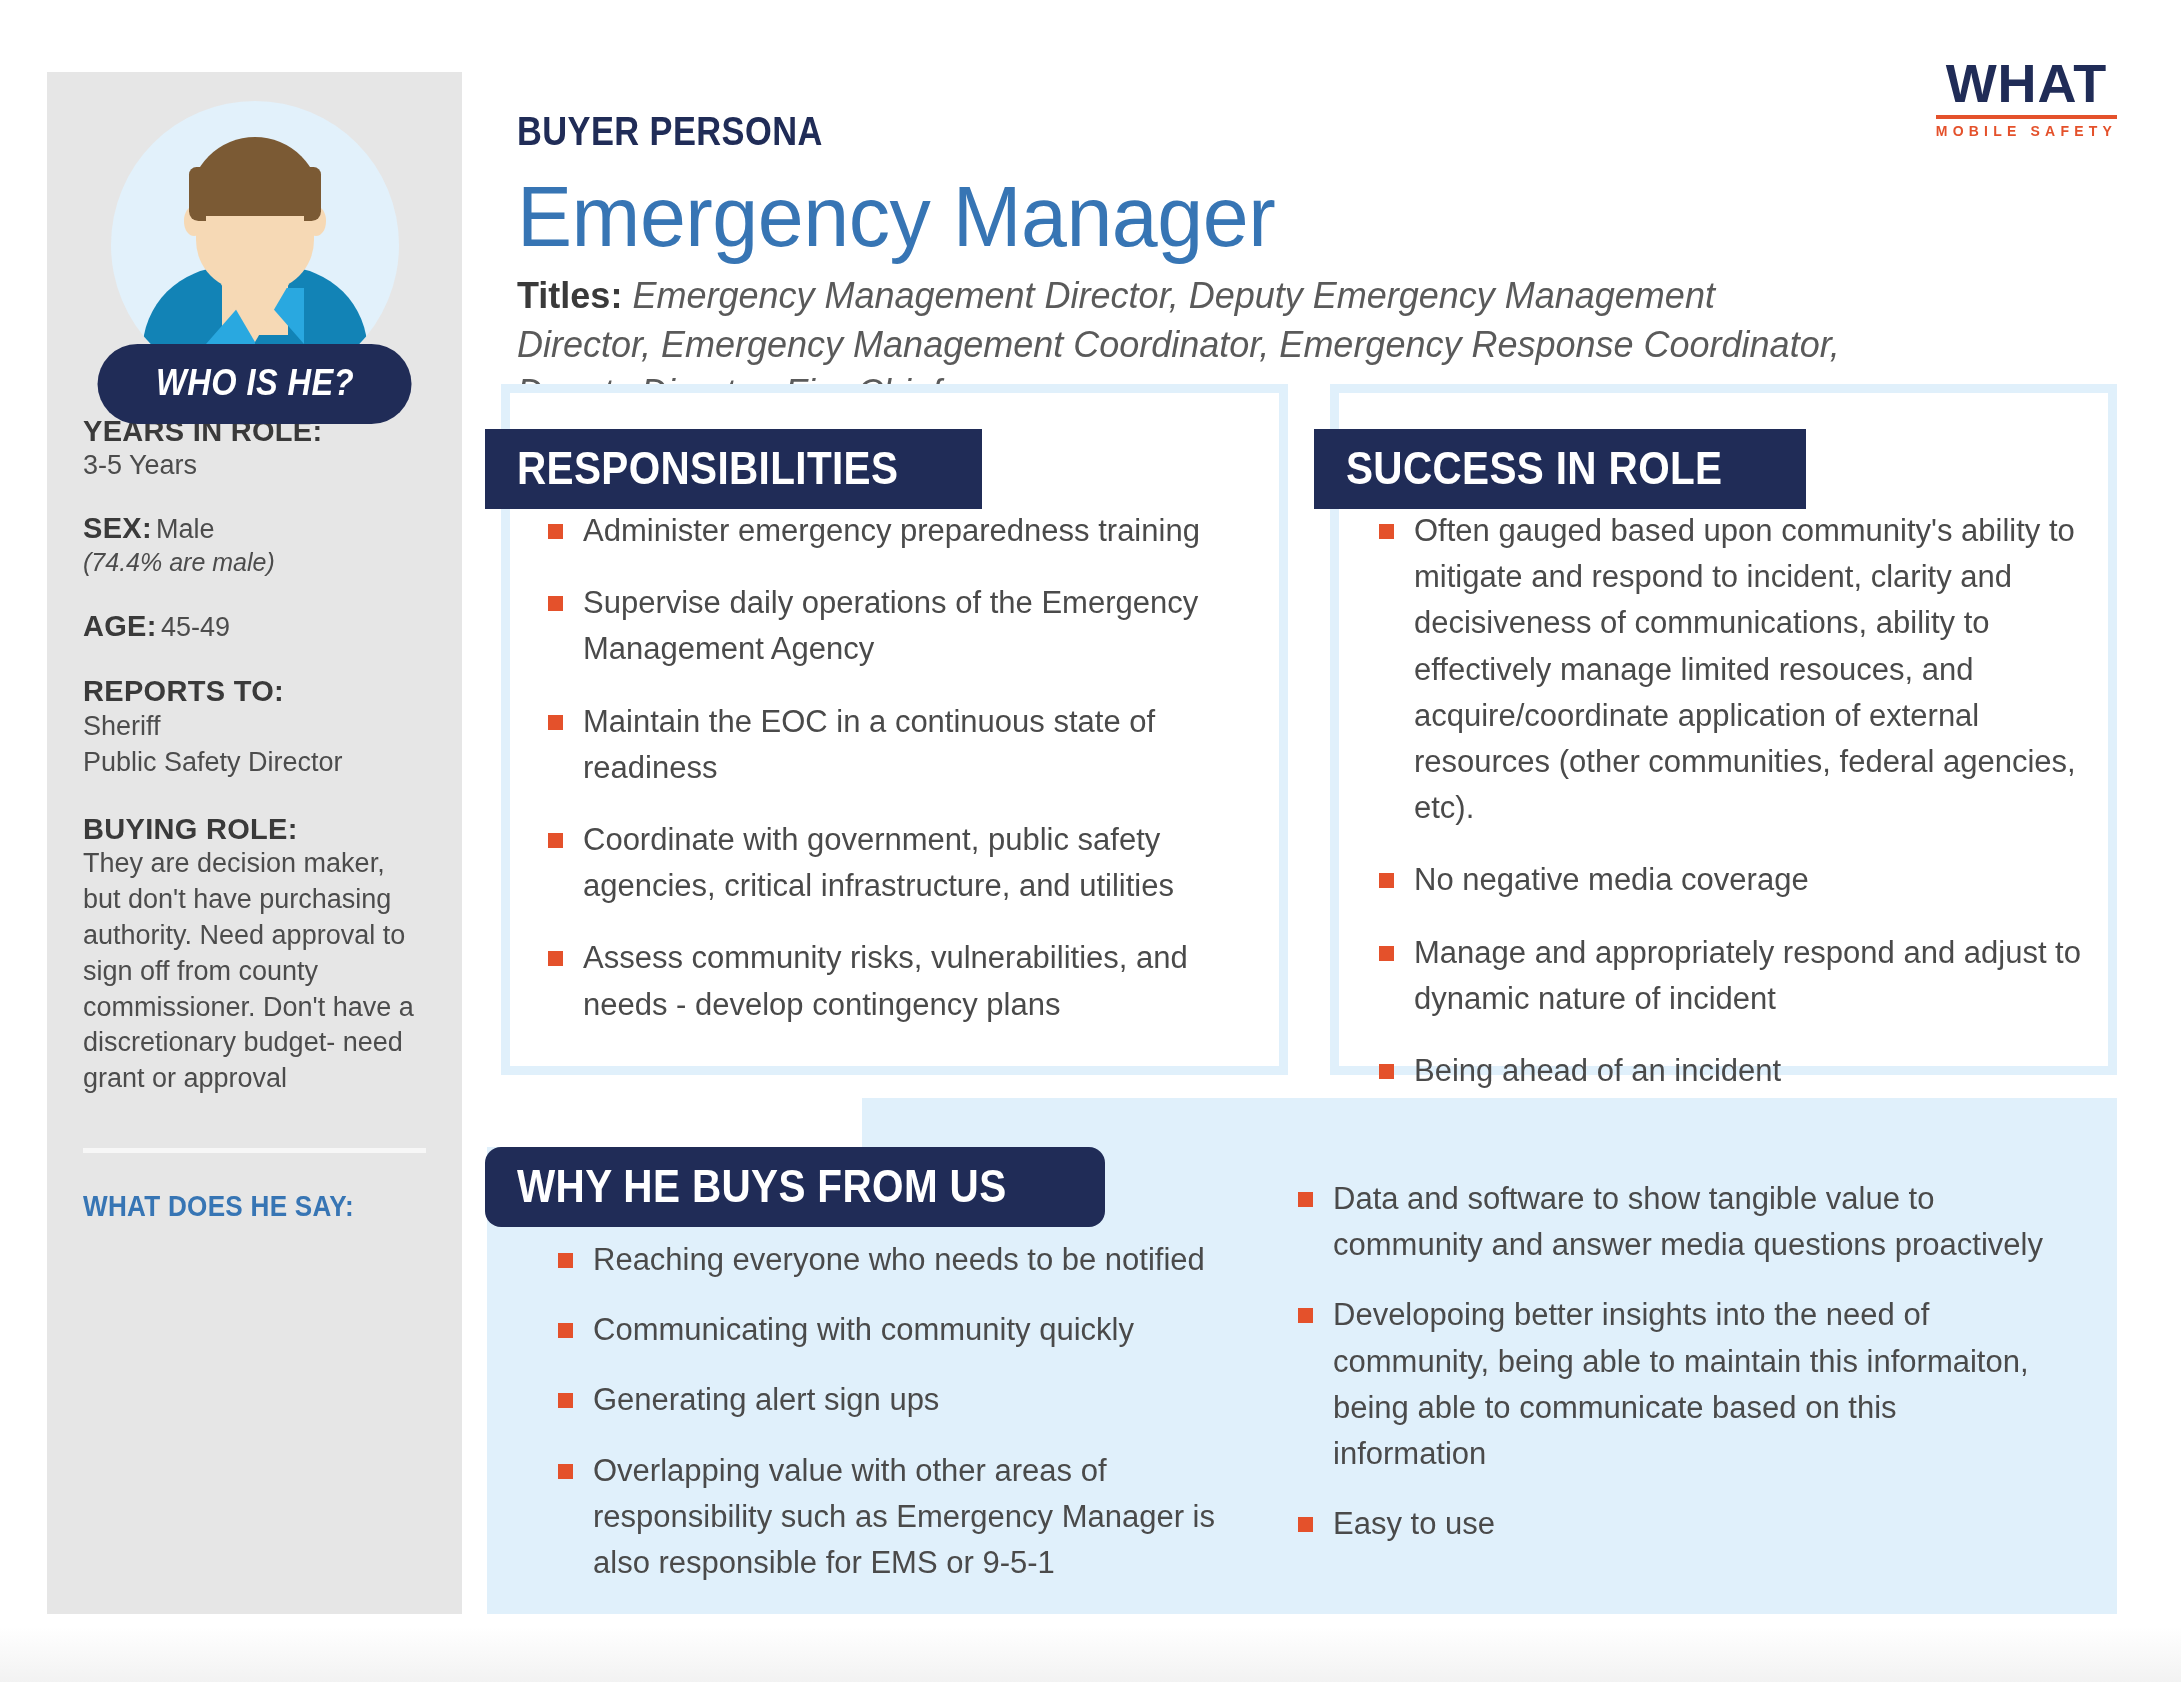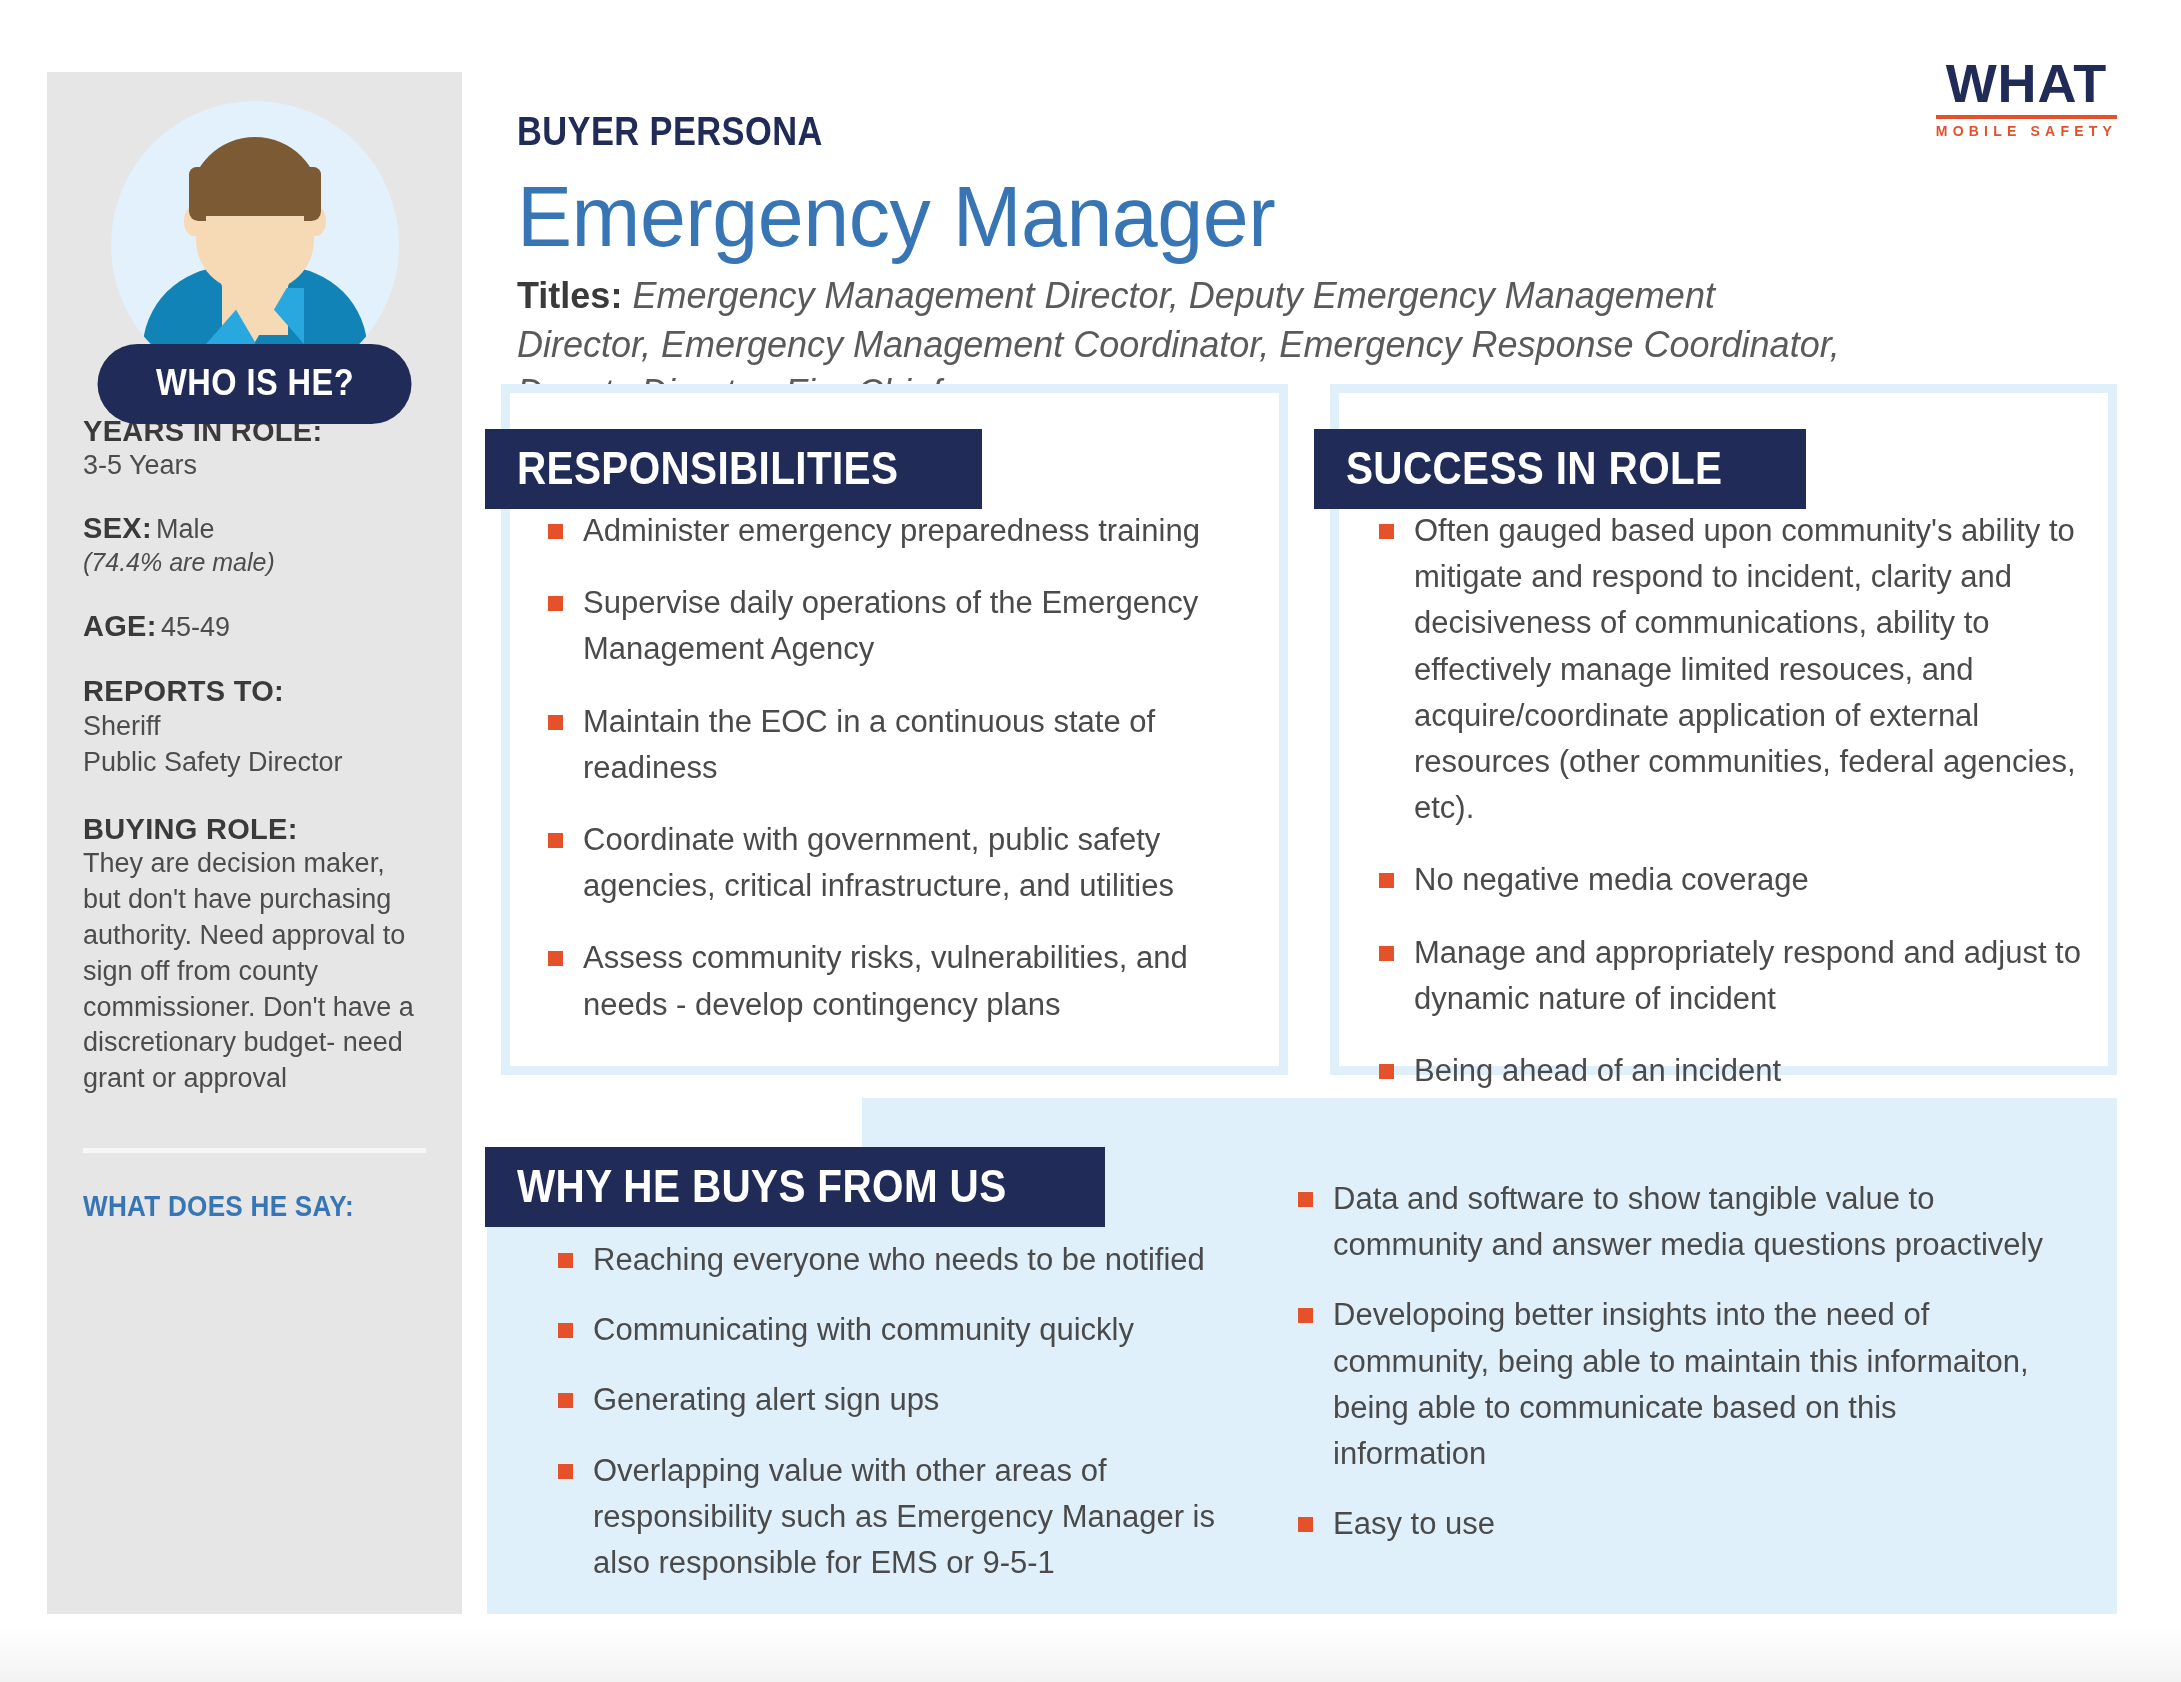--- a/index.html
+++ b/index.html
@@ -31,20 +31,21 @@
   }
 
   .avatar-wrap {
     position: relative;
     width: 100%;
     height: 309px;
     display: flex;
     justify-content: center;
     align-items: flex-start;
     padding-top: 29px;
+    font-style: italic;
   }
   .avatar-circle {
     position: relative;
     width: 288px;
     height: 288px;
     border-radius: 50%;
     background: #e2f1fb;
     overflow: hidden;
   }
   
@@ -328,21 +329,21 @@
     background: #e0f0fb;
   }
   .why-white-strip {
     position: absolute;
     left: 487px;
     top: 1098px;
     width: 375px;
     height: 49px;
     background: #ffffff;
   }
-  .badge-why { left: 485px; top: 1147px; }
+  .badge-why { left: 485px; top: 1147px; border-radius: 16px; }
 
   .bullets-why-l { left: 553px; top: 1237px; width: 712px; }
   .bullets-why-r { left: 1293px; top: 1176px; width: 750px; }
   .bullets-why-l li, .bullets-why-r li { margin-bottom: 24px; }
 
   
   .bottom-fade {
     position: absolute;
     left: 0;
     bottom: 0;

